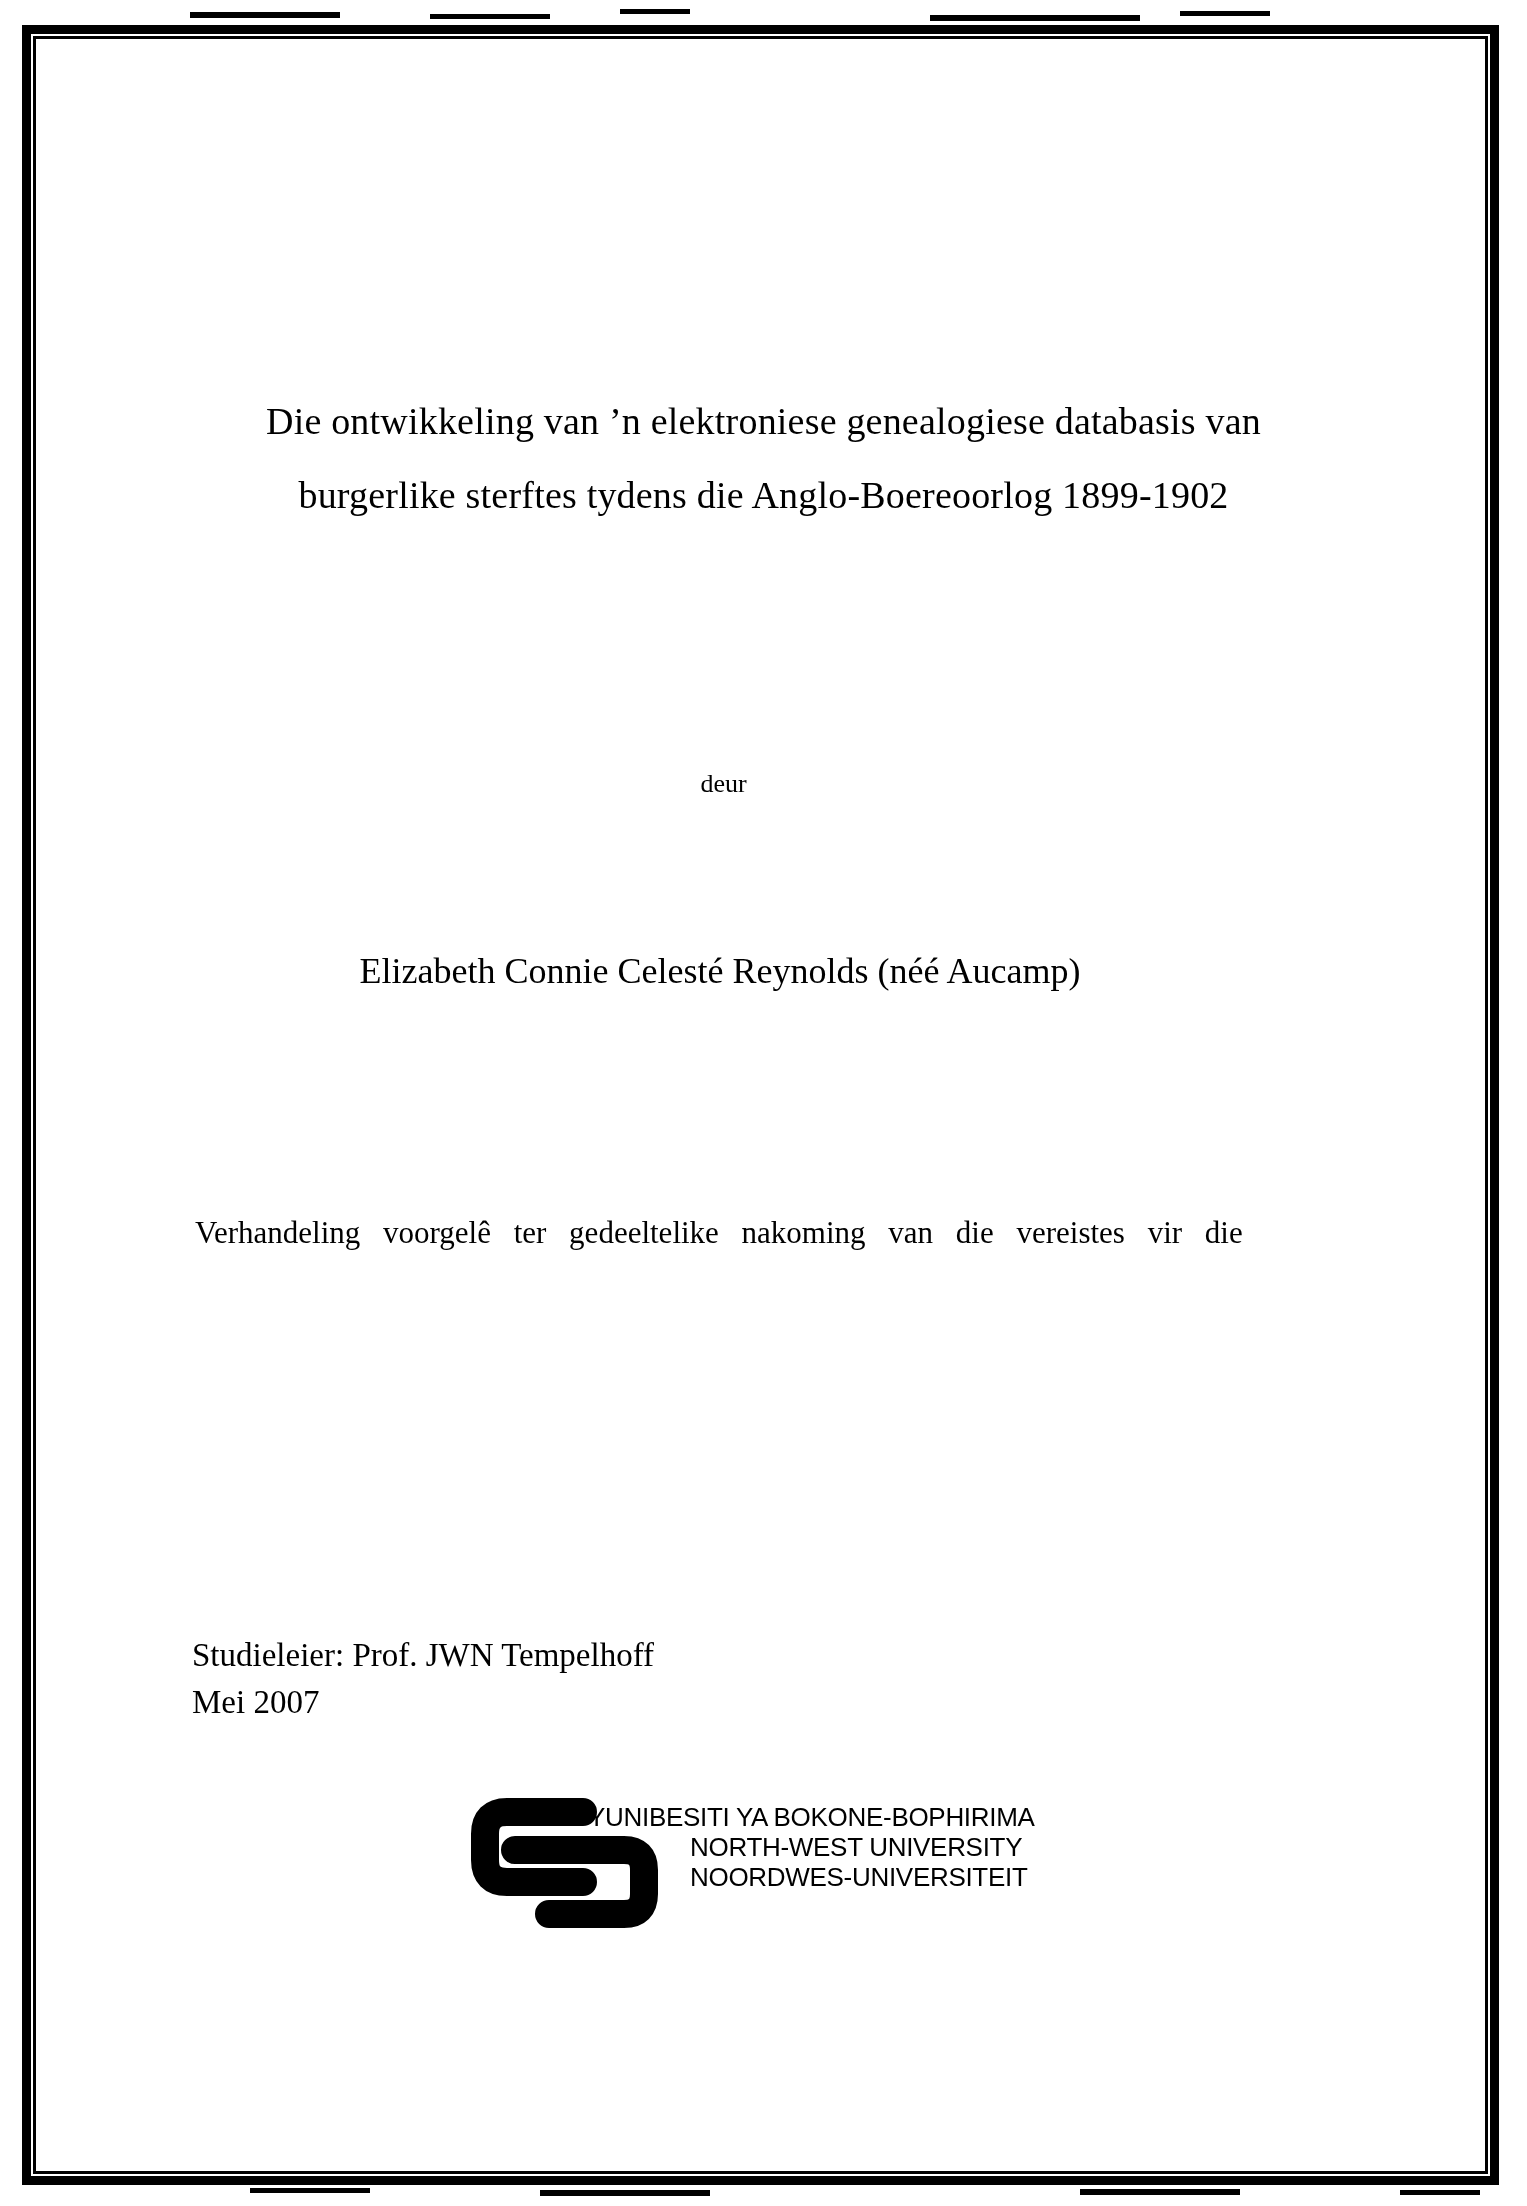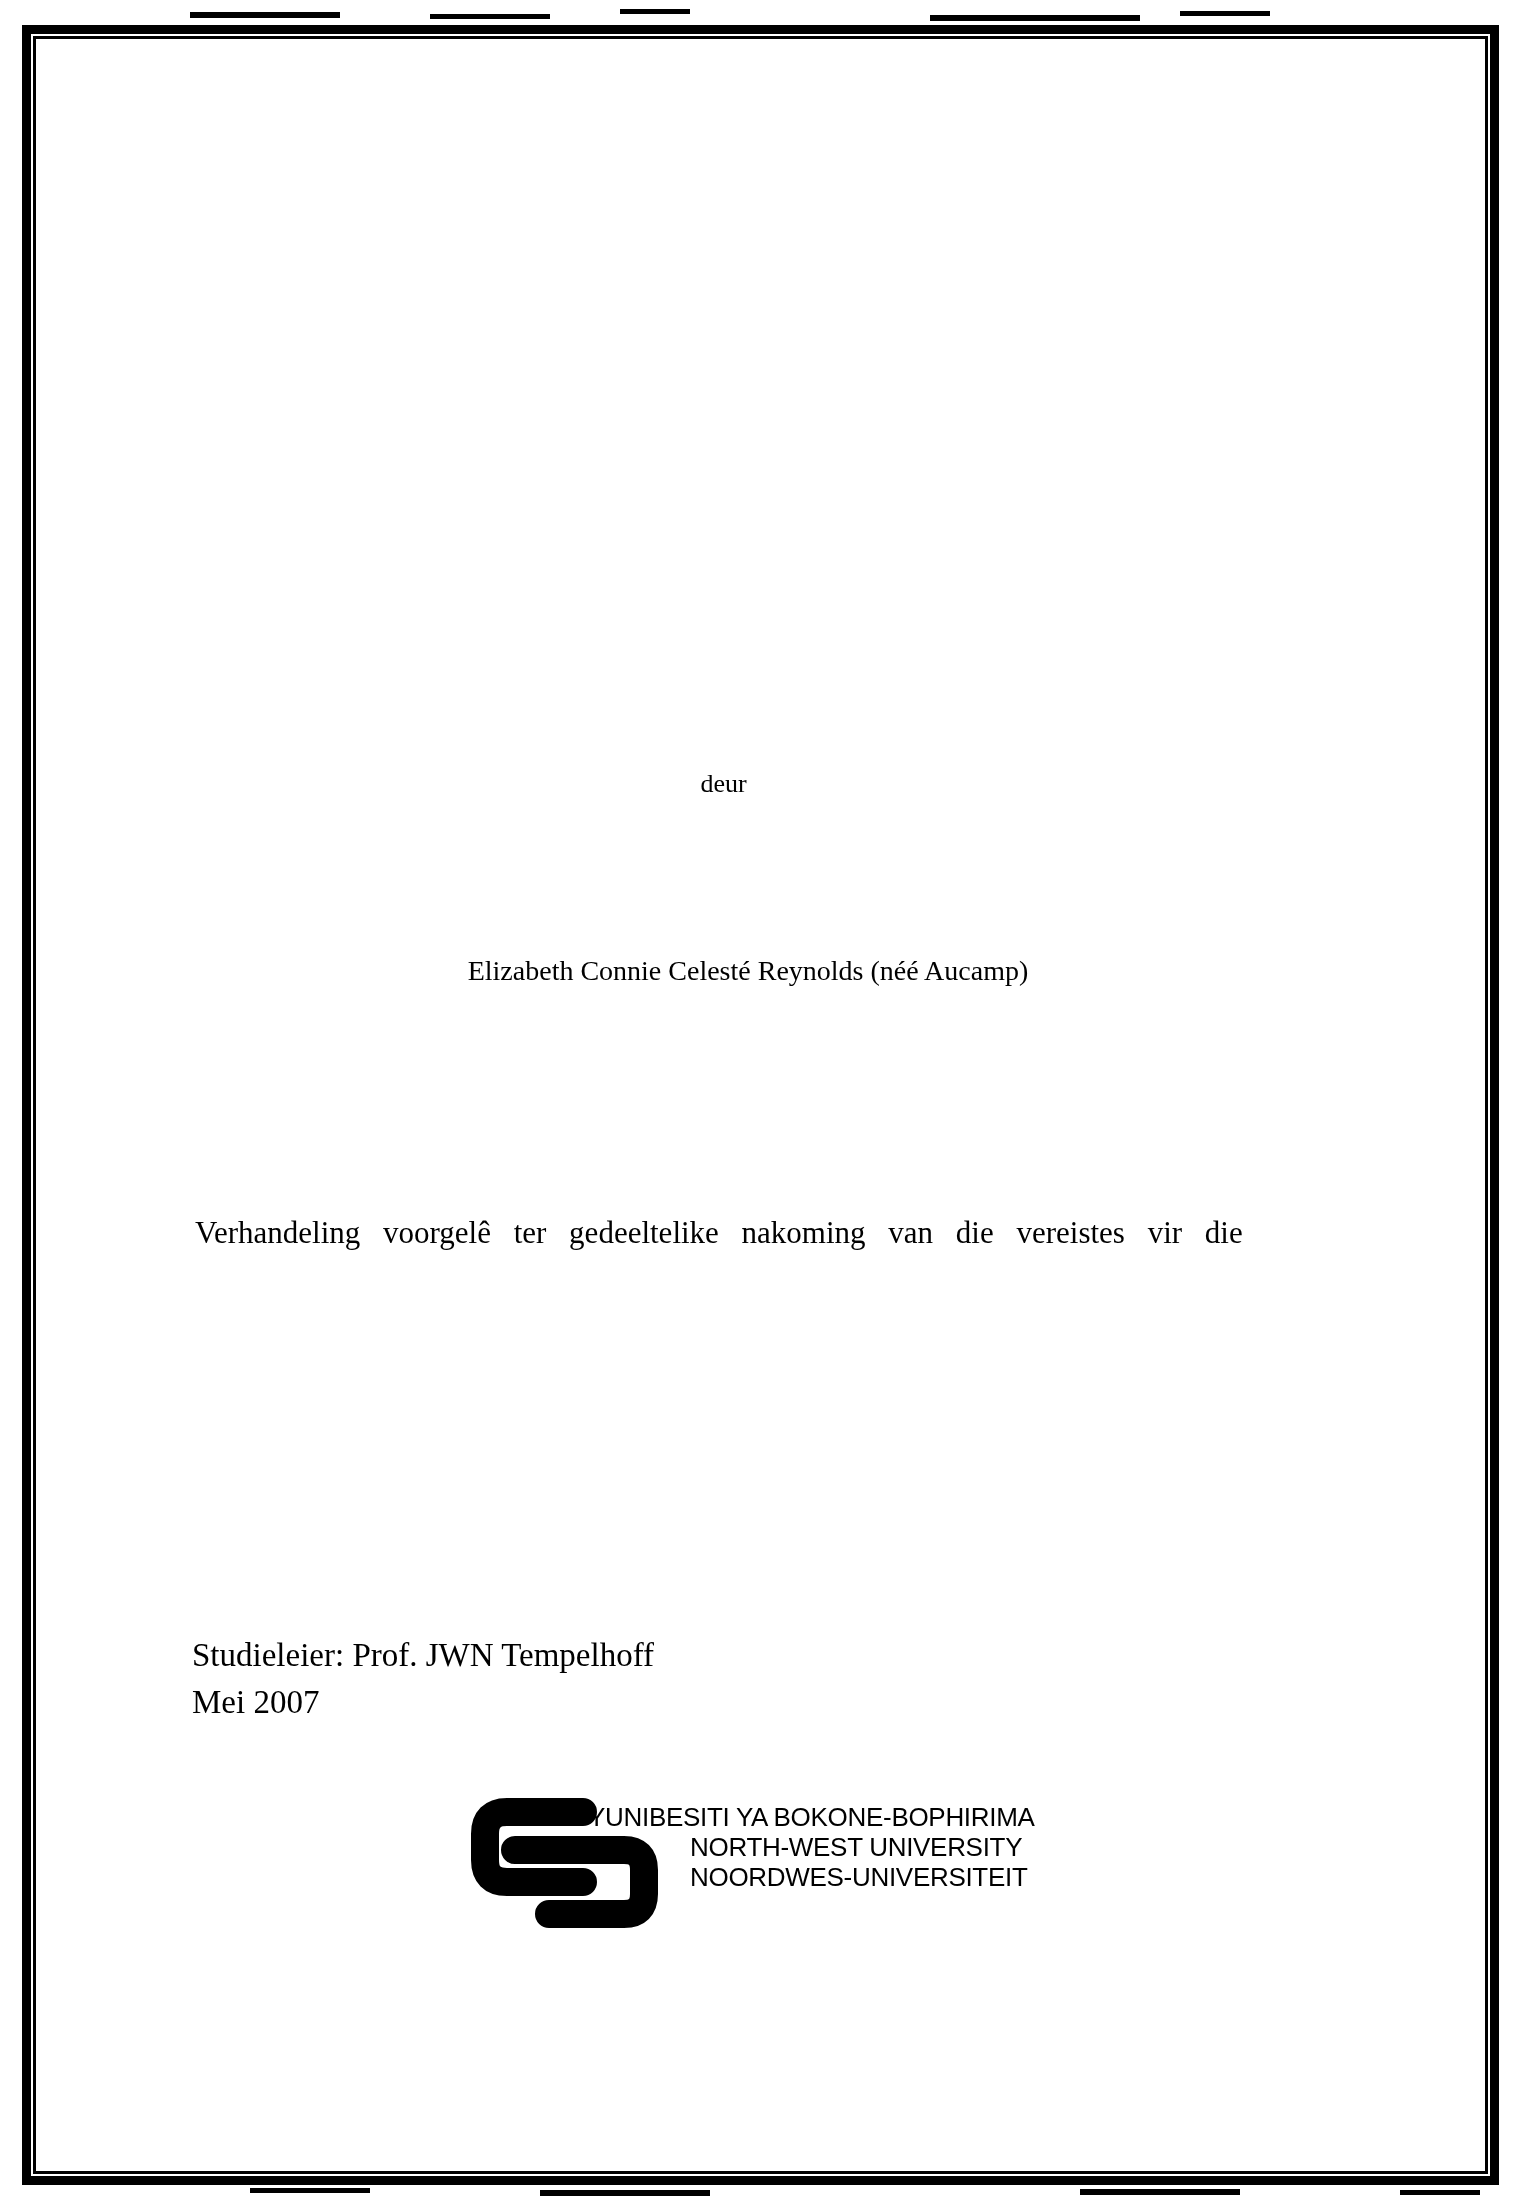--- a/index.html
+++ b/index.html
@@ -38,23 +38,22 @@
     position: absolute;
     top: 764px; left: 0; width: 1447px;
     text-align: center;
     font-size: 26px;
     line-height: 40px;
   }
   .author {
     position: absolute;
     top: 948px; left: 0; width: 1440px;
     text-align: center;
-    font-size: 28px;
+    font-size: 36px;
     line-height: 46px;
-    margin-left: 28px;
   }
   .statement {
     position: absolute;
     top: 1212px; left: 195px; width: 1175px;
     font-size: 31px;
     line-height: 42px;
   }
   .statement .stretched { word-spacing: 15px; font-family: Liberation Serif, serif; }
   .statement .italic { font-style: italic; }
   .supervisor-block {
@@ -104,20 +103,24 @@
   <div class="artifact a5"></div>
   <div class="artifact a6"></div>
   <div class="artifact a7"></div>
   <div class="artifact a8"></div>
   <div class="artifact a9"></div>
 
   <div class="frame-outer">
     <div class="frame-inner"></div>
   </div>
 
+  <div class="title-block">
+    <div>Die ontwikkeling van ’n elektroniese genealogiese databasis van</div>
+    <div>burgerlike sterftes tydens die Anglo-Boereoorlog 1899-1902</div>
+  </div>
 
   <div class="byline">deur</div>
 
   <div class="author">Elizabeth Connie Celesté Reynolds (néé Aucamp)</div>
 
   <div class="statement">
     <div class="stretched">Verhandeling voorgelê ter gedeeltelike nakoming van die vereistes vir die</div>
   </div>
 
   <div class="supervisor-block">

